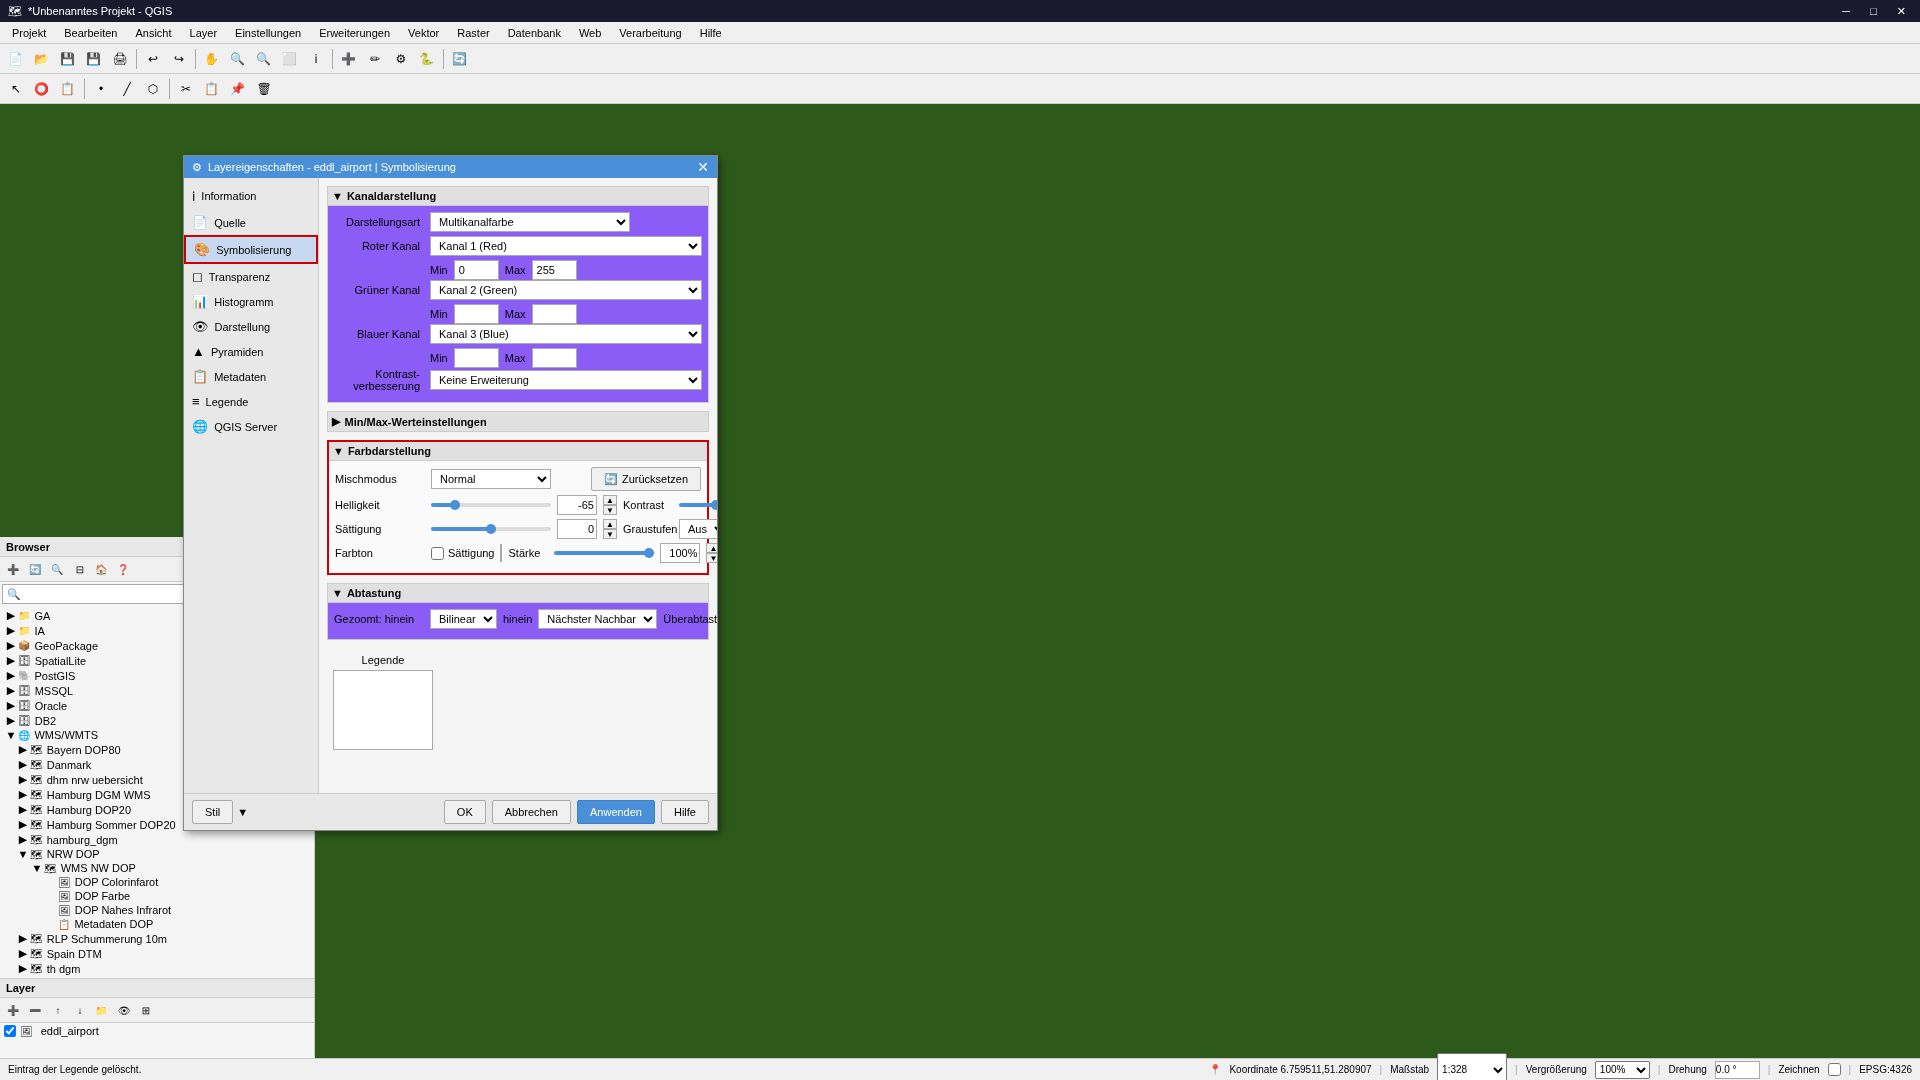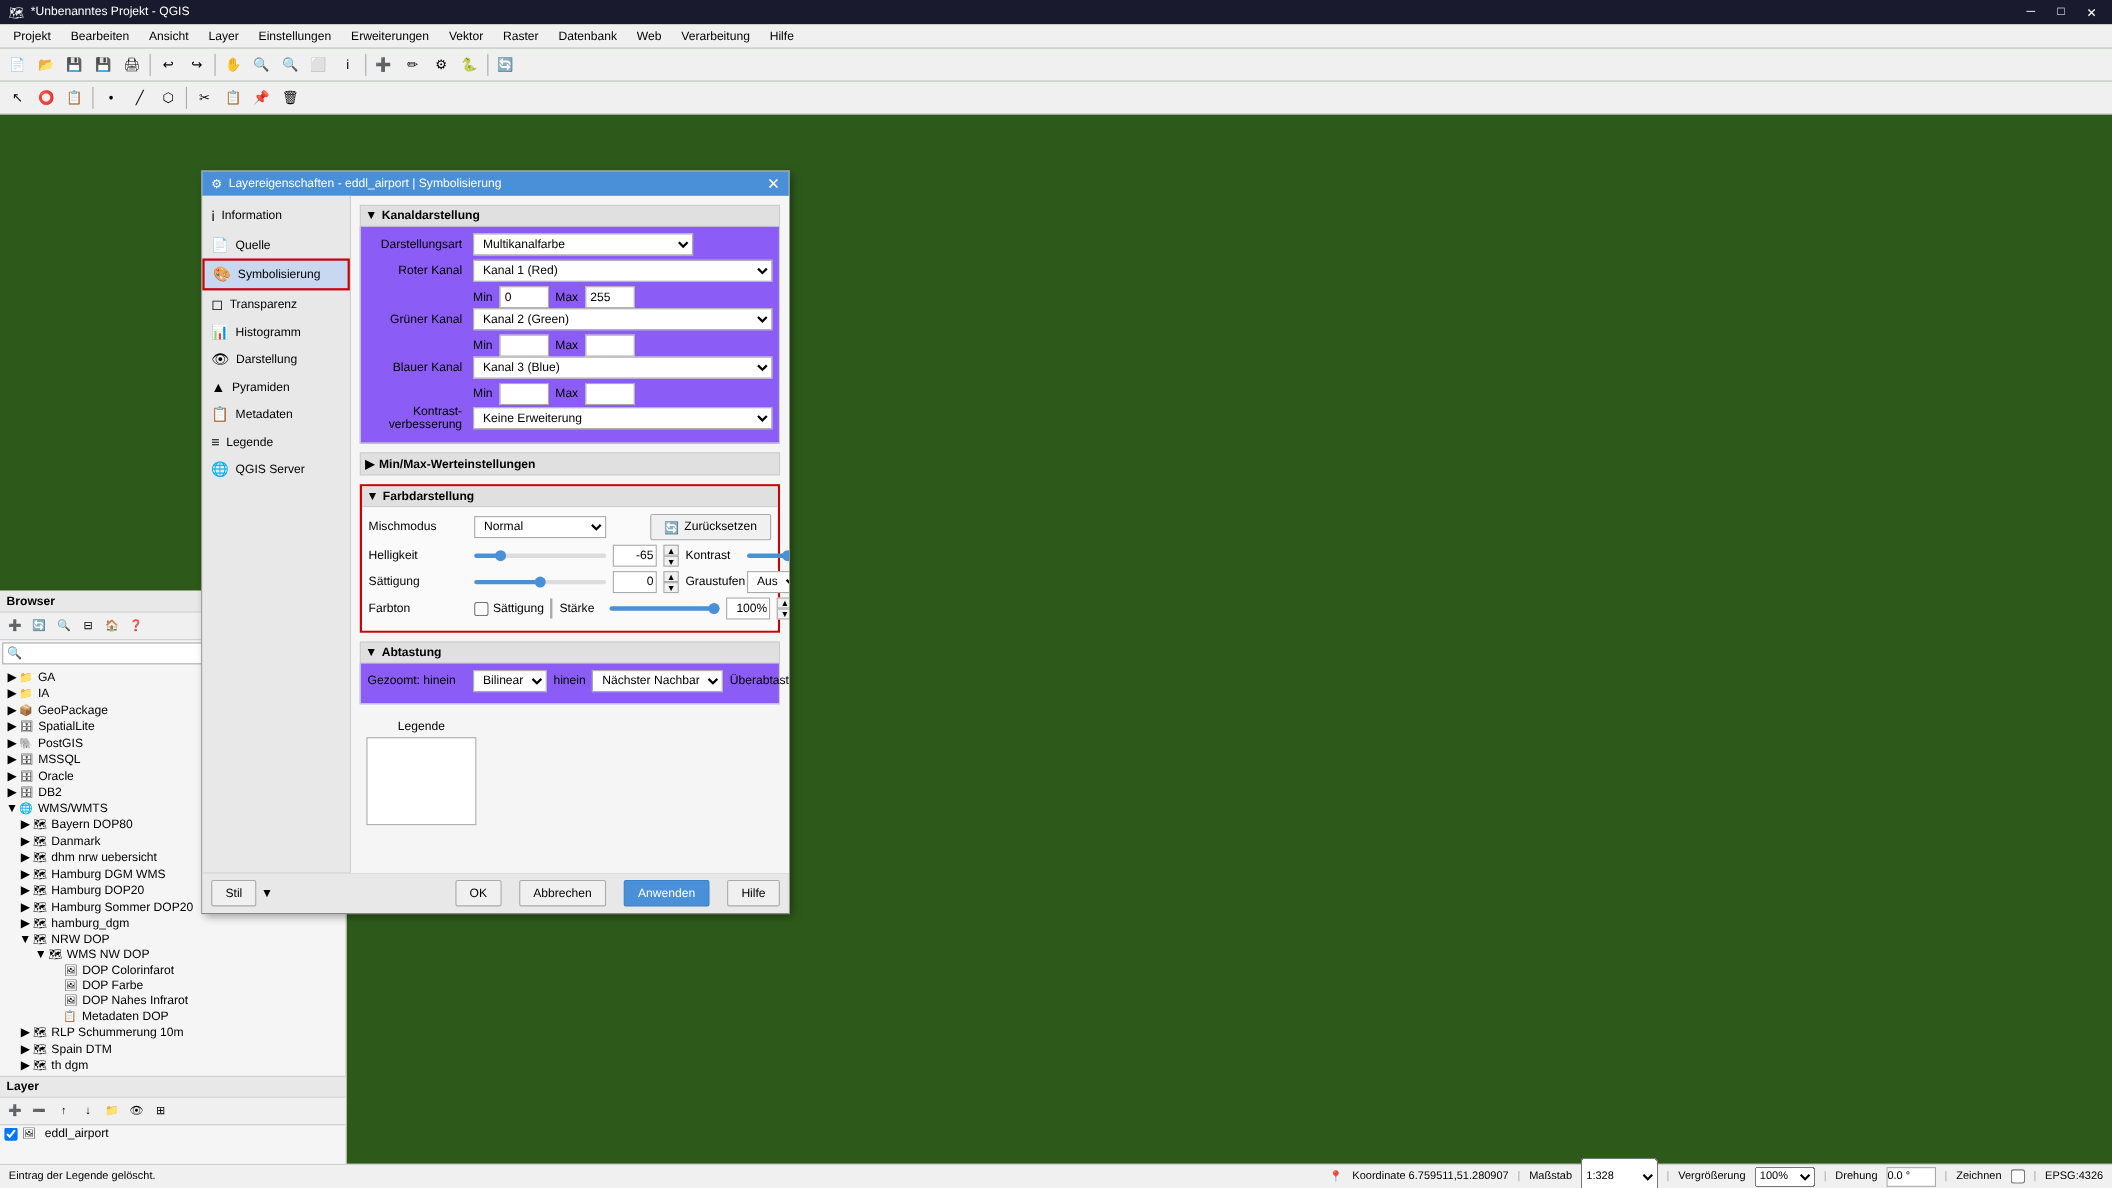--- a/index.html
+++ b/index.html
@@ -361,21 +361,21 @@
     
     .dialog-footer {
       display: flex;
       align-items: center;
       justify-content: space-between;
       padding: 6px 8px;
       border-top: 1px solid #ccc;
       background: #e8e8e8;
     }
     .footer-left { display: flex; align-items: center; gap: 4px; }
-    .footer-right { display: flex; gap: 16px; }
+    .footer-right { display: flex; gap: 6px; }
     .btn {
       height: 24px;
       padding: 0 12px;
       font-size: 11px;
       border: 1px solid #aaa;
       background: #f0f0f0;
       cursor: pointer;
       border-radius: 2px;
     }
     .btn-primary {

